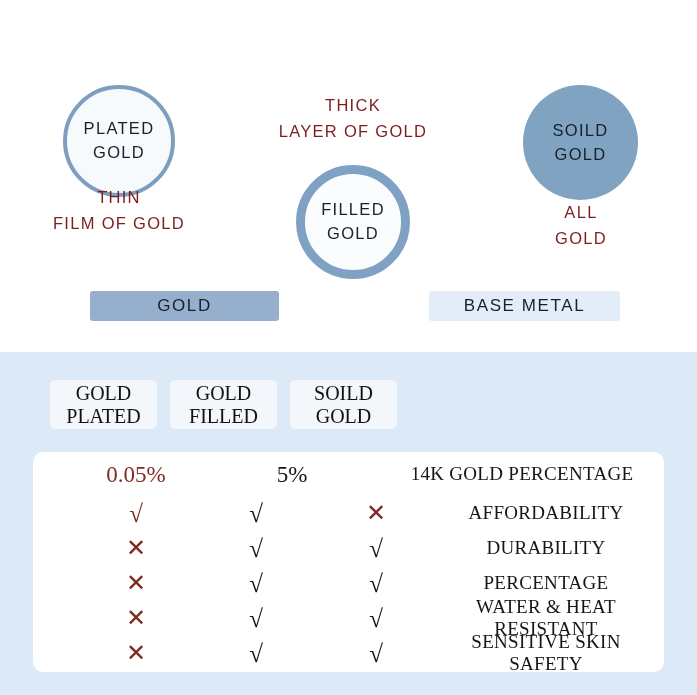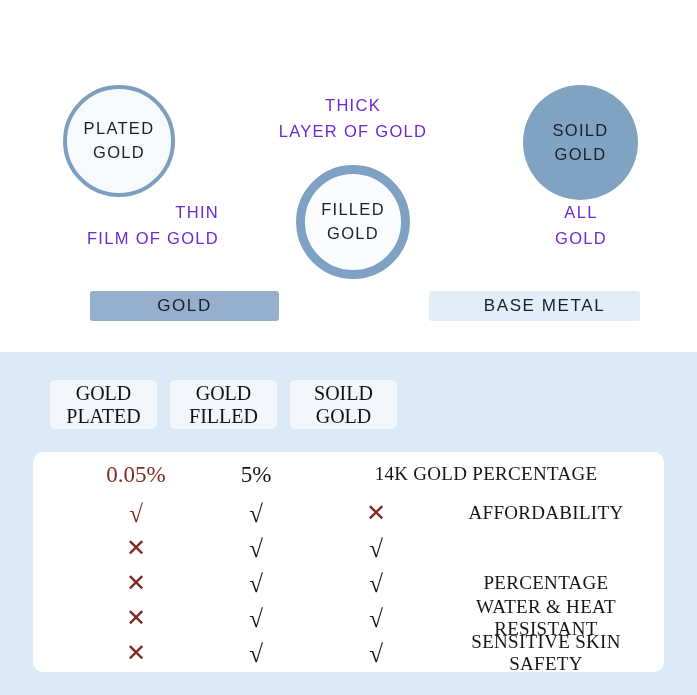--- a/index.html
+++ b/index.html
@@ -91,27 +91,27 @@
     width: 115px; height: 115px;
     border: none;
     background: #80a3c2;
   }
 
   .caption {
     position: absolute;
     font-family: "Liberation Sans", sans-serif;
     font-size: 16.5px;
     letter-spacing: 1.3px;
-    color: #6d28d9;
+    color: #7f1d1d;
     line-height: 1.55;
     text-align: center;
     white-space: pre-line;
   }
   #caption-plated {
-    left: 19px; top: 200px; width: 200px; text-align: right;
+    left: 19px; top: 185px; width: 200px;
   }
   #caption-filled {
     left: 253px; top: 93px; width: 200px;
   }
   #caption-solid {
     left: 481px; top: 200px; width: 200px;
   }
 
   
   .legend-bar {
@@ -127,21 +127,20 @@
   }
   #legend-gold {
     left: 90px; top: 291px;
     width: 189px; height: 30px;
     background: #95afcc;
   }
   #legend-base {
     left: 429px; top: 291px;
     width: 191px; height: 30px;
     background: #e3edf7;
-    padding-left: 20px;
   }
 
   
   #bottom-section {
     position: absolute;
     left: 0; top: 352px;
     width: 697px;
     height: 343px;
     background: #dce9f6;
   }
@@ -244,35 +243,36 @@
 <div id="bottom-section">
 
   <div class="col-header" id="col-header-0">GOLD
 PLATED</div>
   <div class="col-header" id="col-header-1">GOLD
 FILLED</div>
   <div class="col-header" id="col-header-2">SOILD
 GOLD</div>
 
   <div id="table-card">
-      <div class="table-row" style="top: 6px;">
+      <div class="table-row" style="top: 6px; gap: 36px;">
         <div class="cell c0"><span class="pct red">0.05%</span></div>
         <div class="cell"><span class="pct">5%</span></div>
         <div class="row-label">14K GOLD PERCENTAGE</div>
       </div>
       <div class="table-row" style="top: 45px;">
         <div class="cell c0"><span class="mark-check red">√</span></div>
         <div class="cell"><span class="mark-check">√</span></div>
         <div class="cell"><span class="mark-cross">✕</span></div>
         <div class="row-label">AFFORDABILITY</div>
       </div>
       <div class="table-row" style="top: 80px;">
         <div class="cell c0"><span class="mark-cross">✕</span></div>
         <div class="cell"><span class="mark-check">√</span></div>
         <div class="cell"><span class="mark-check">√</span></div>
+        <div class="row-label">DURABILITY</div>
       </div>
       <div class="table-row" style="top: 115px;">
         <div class="cell c0"><span class="mark-cross">✕</span></div>
         <div class="cell"><span class="mark-check">√</span></div>
         <div class="cell"><span class="mark-check">√</span></div>
         <div class="row-label">PERCENTAGE</div>
       </div>
       <div class="table-row" style="top: 150px;">
         <div class="cell c0"><span class="mark-cross">✕</span></div>
         <div class="cell"><span class="mark-check">√</span></div>

